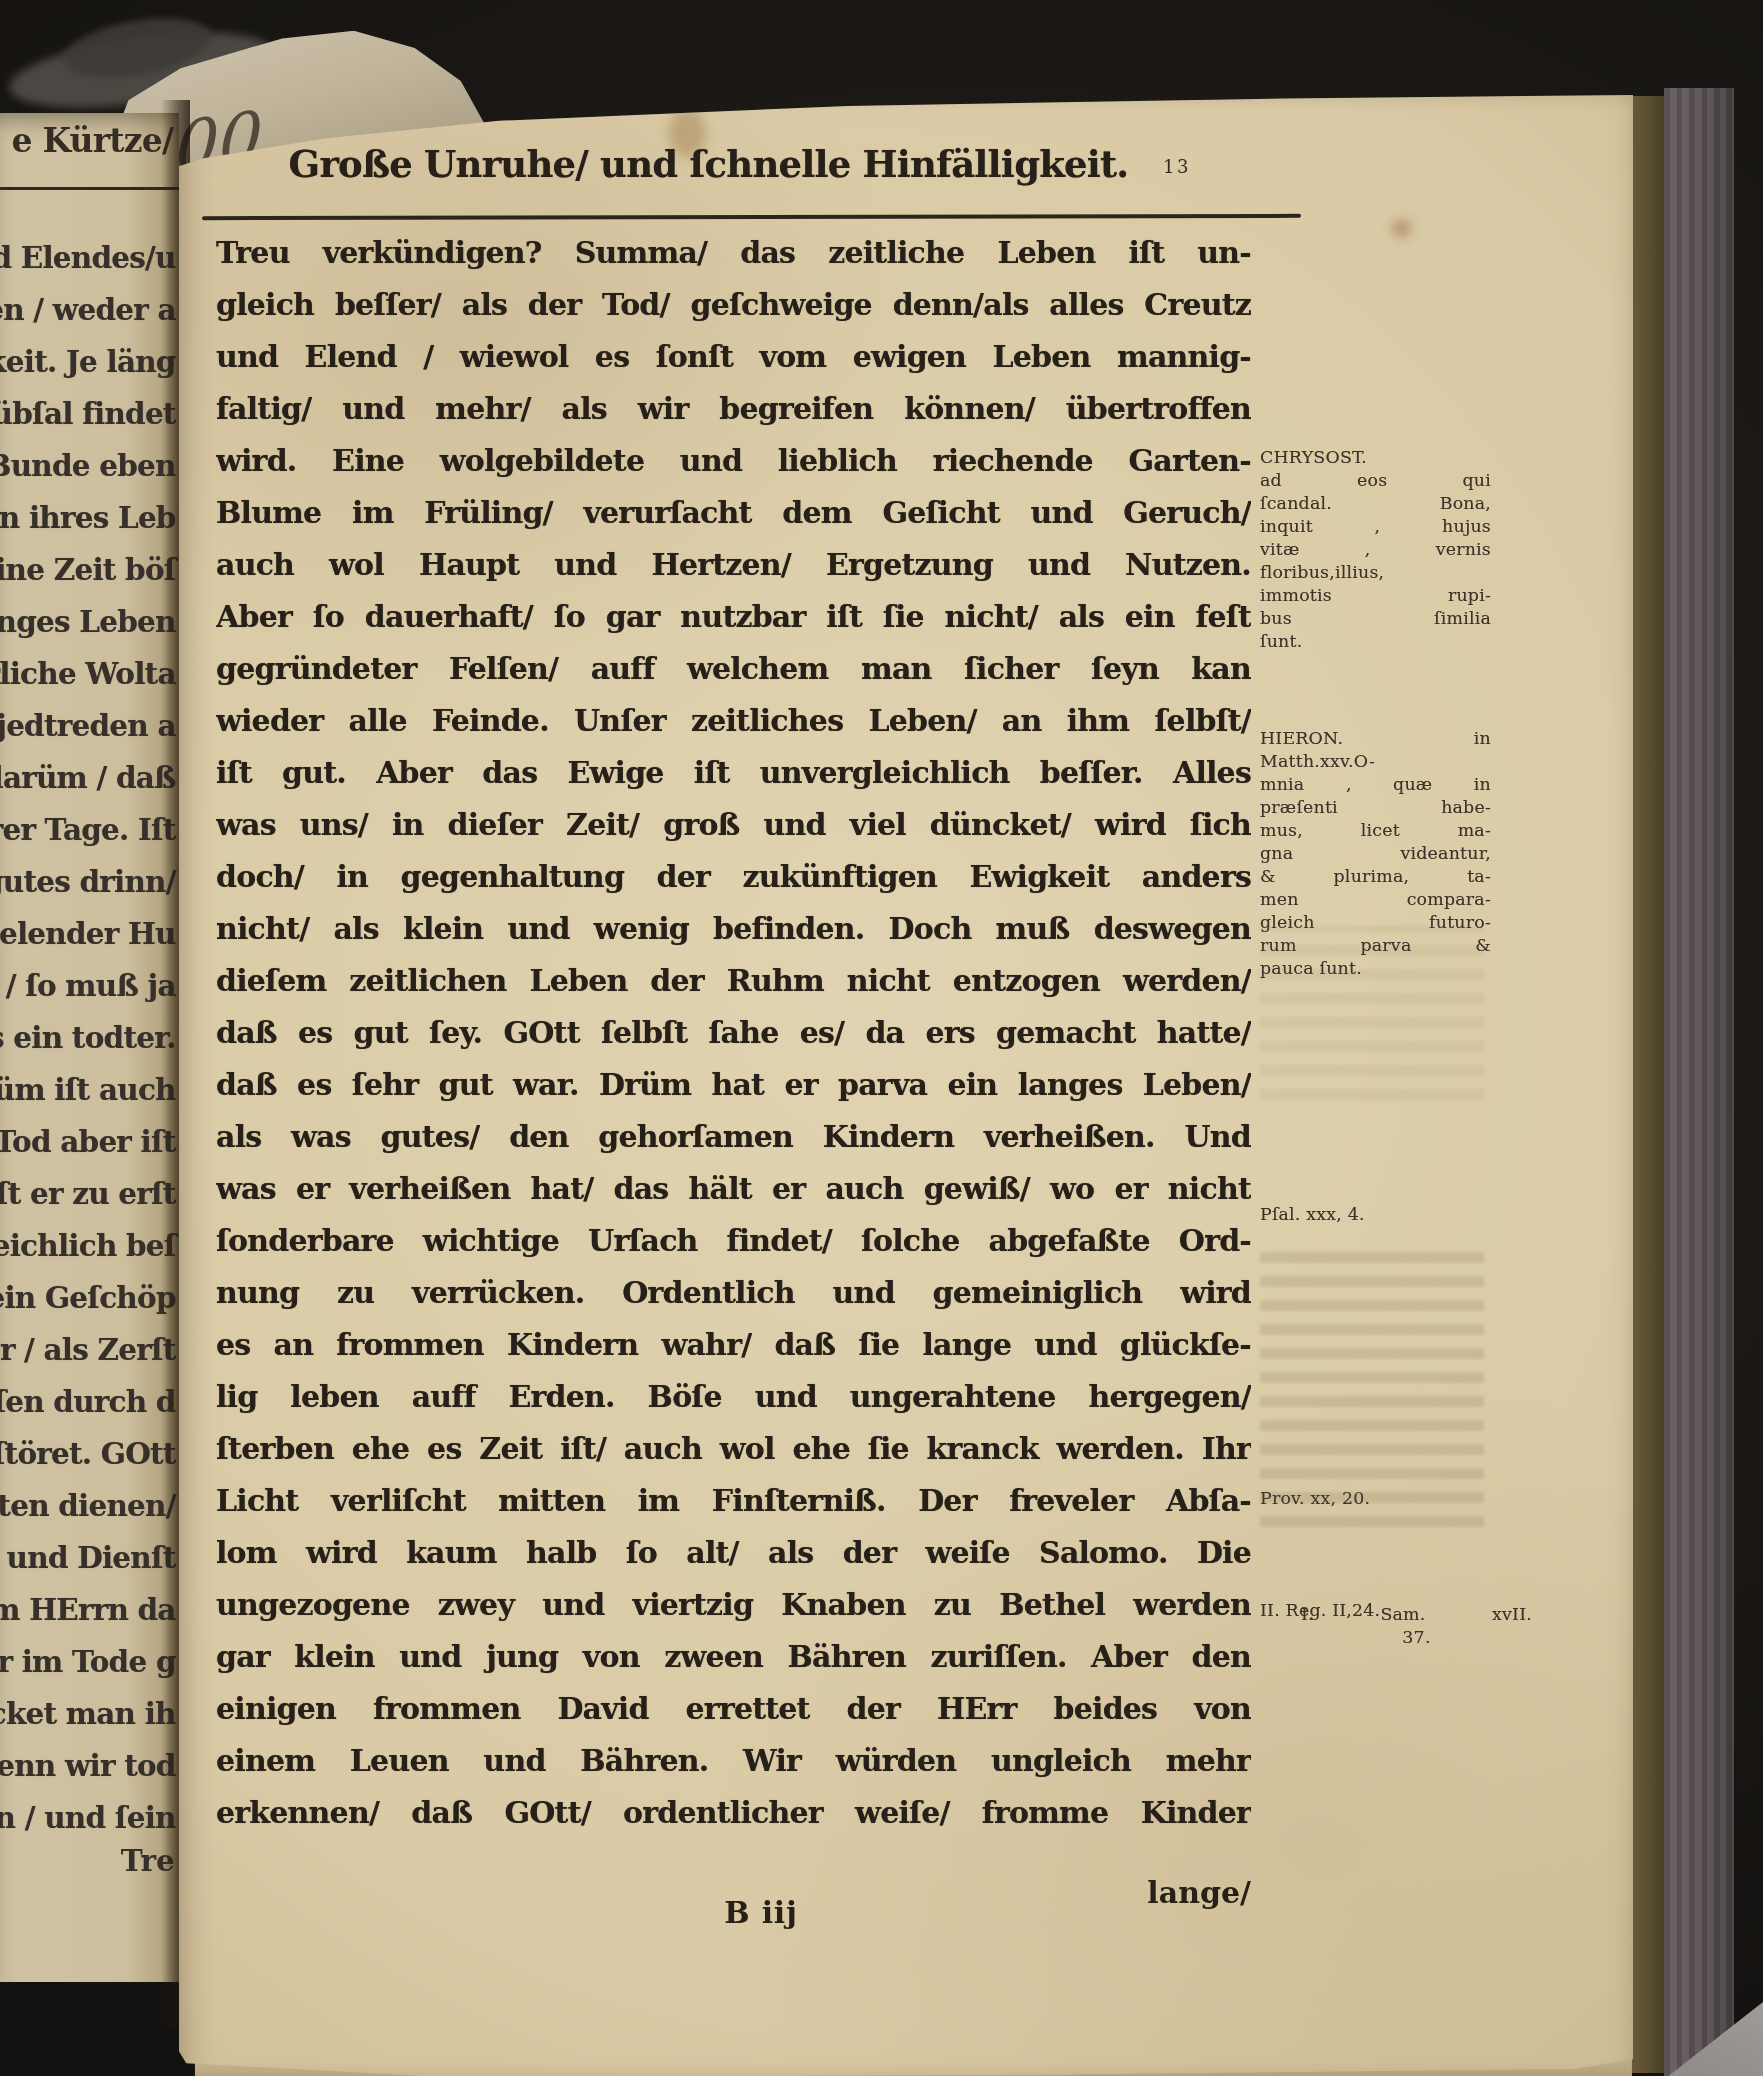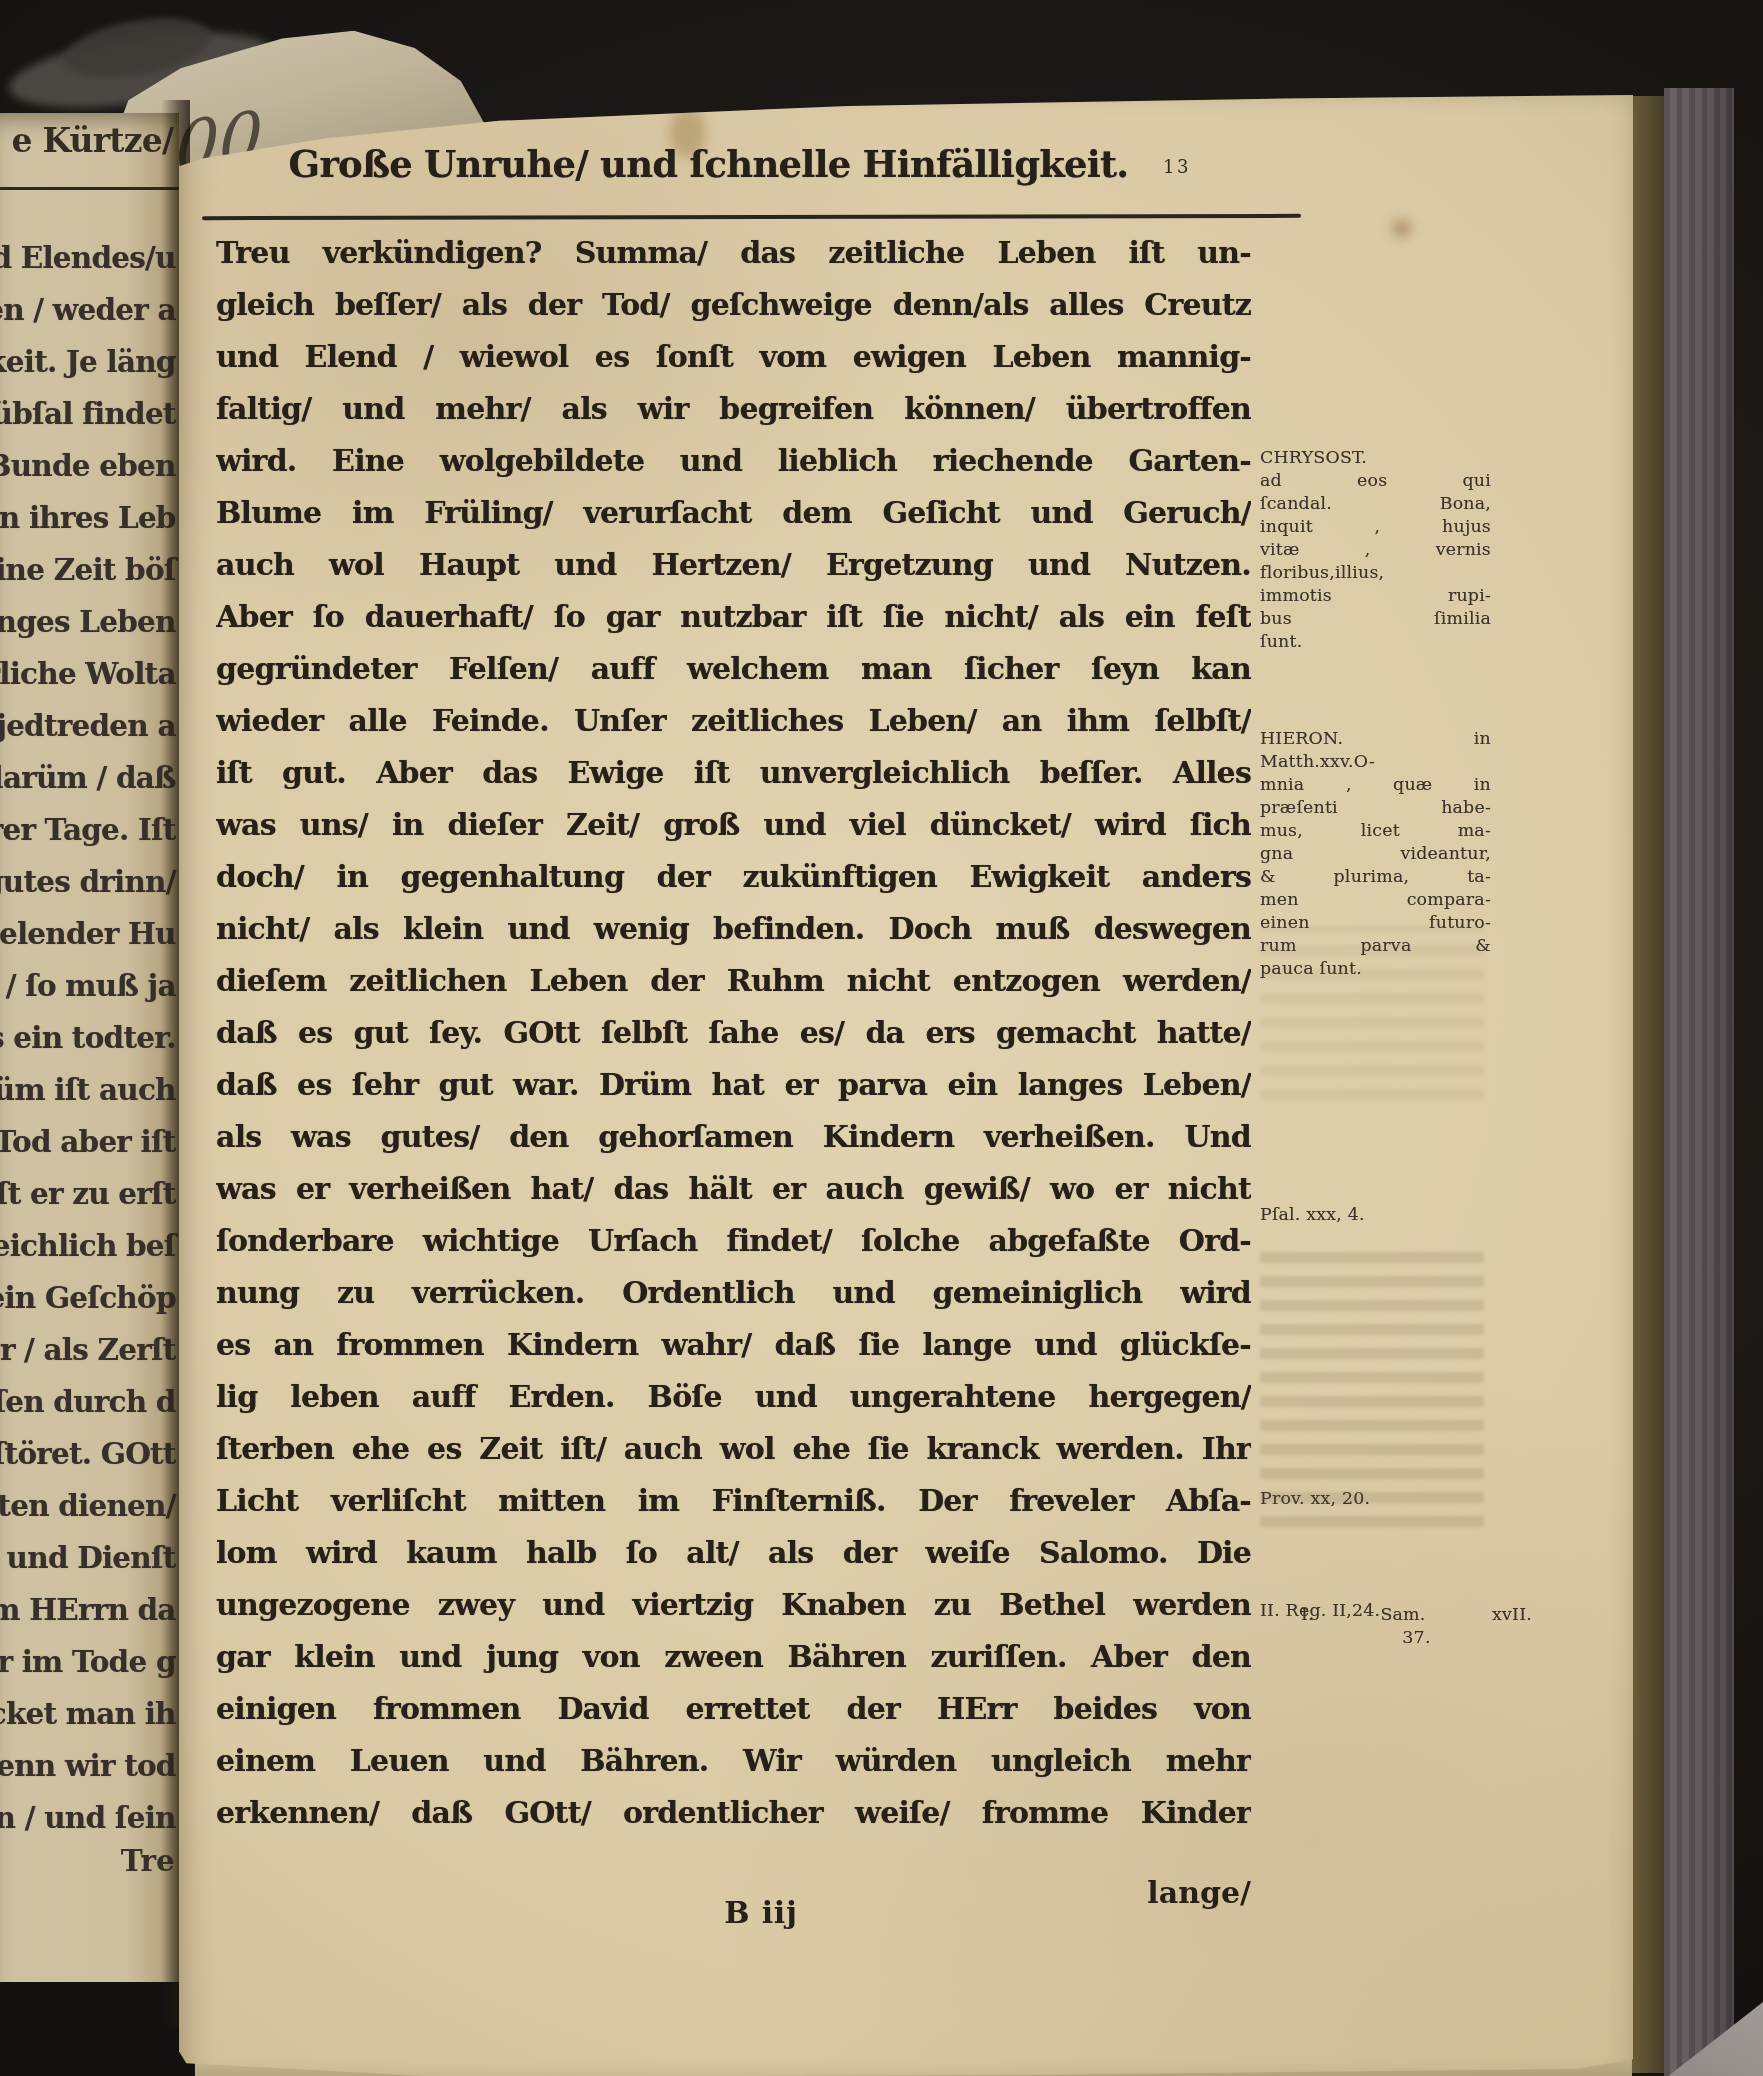--- a/index.html
+++ b/index.html
@@ -224,21 +224,21 @@
       </div>
     <div class="note note-hieron">
         <div class="note-line">HIERON. in</div>
         <div class="note-line">Matth.xxv.O-</div>
         <div class="note-line">mnia , quæ in</div>
         <div class="note-line">præſenti habe-</div>
         <div class="note-line">mus, licet ma-</div>
         <div class="note-line">gna videantur,</div>
         <div class="note-line">&amp; plurima, ta-</div>
         <div class="note-line">men compara-</div>
-        <div class="note-line">einen futuro-</div>
+        <div class="note-line">gleich futuro-</div>
         <div class="note-line">rum parva &amp;</div>
         <div class="note-line">pauca ſunt.</div>
       </div>
     <div class="note note-psal">
         <div class="note-line">Pſal. xxx, 4.</div>
       </div>
     <div class="note note-prov">
         <div class="note-line">Prov. xx, 20.</div>
       </div>
     <div class="note note-reg">

